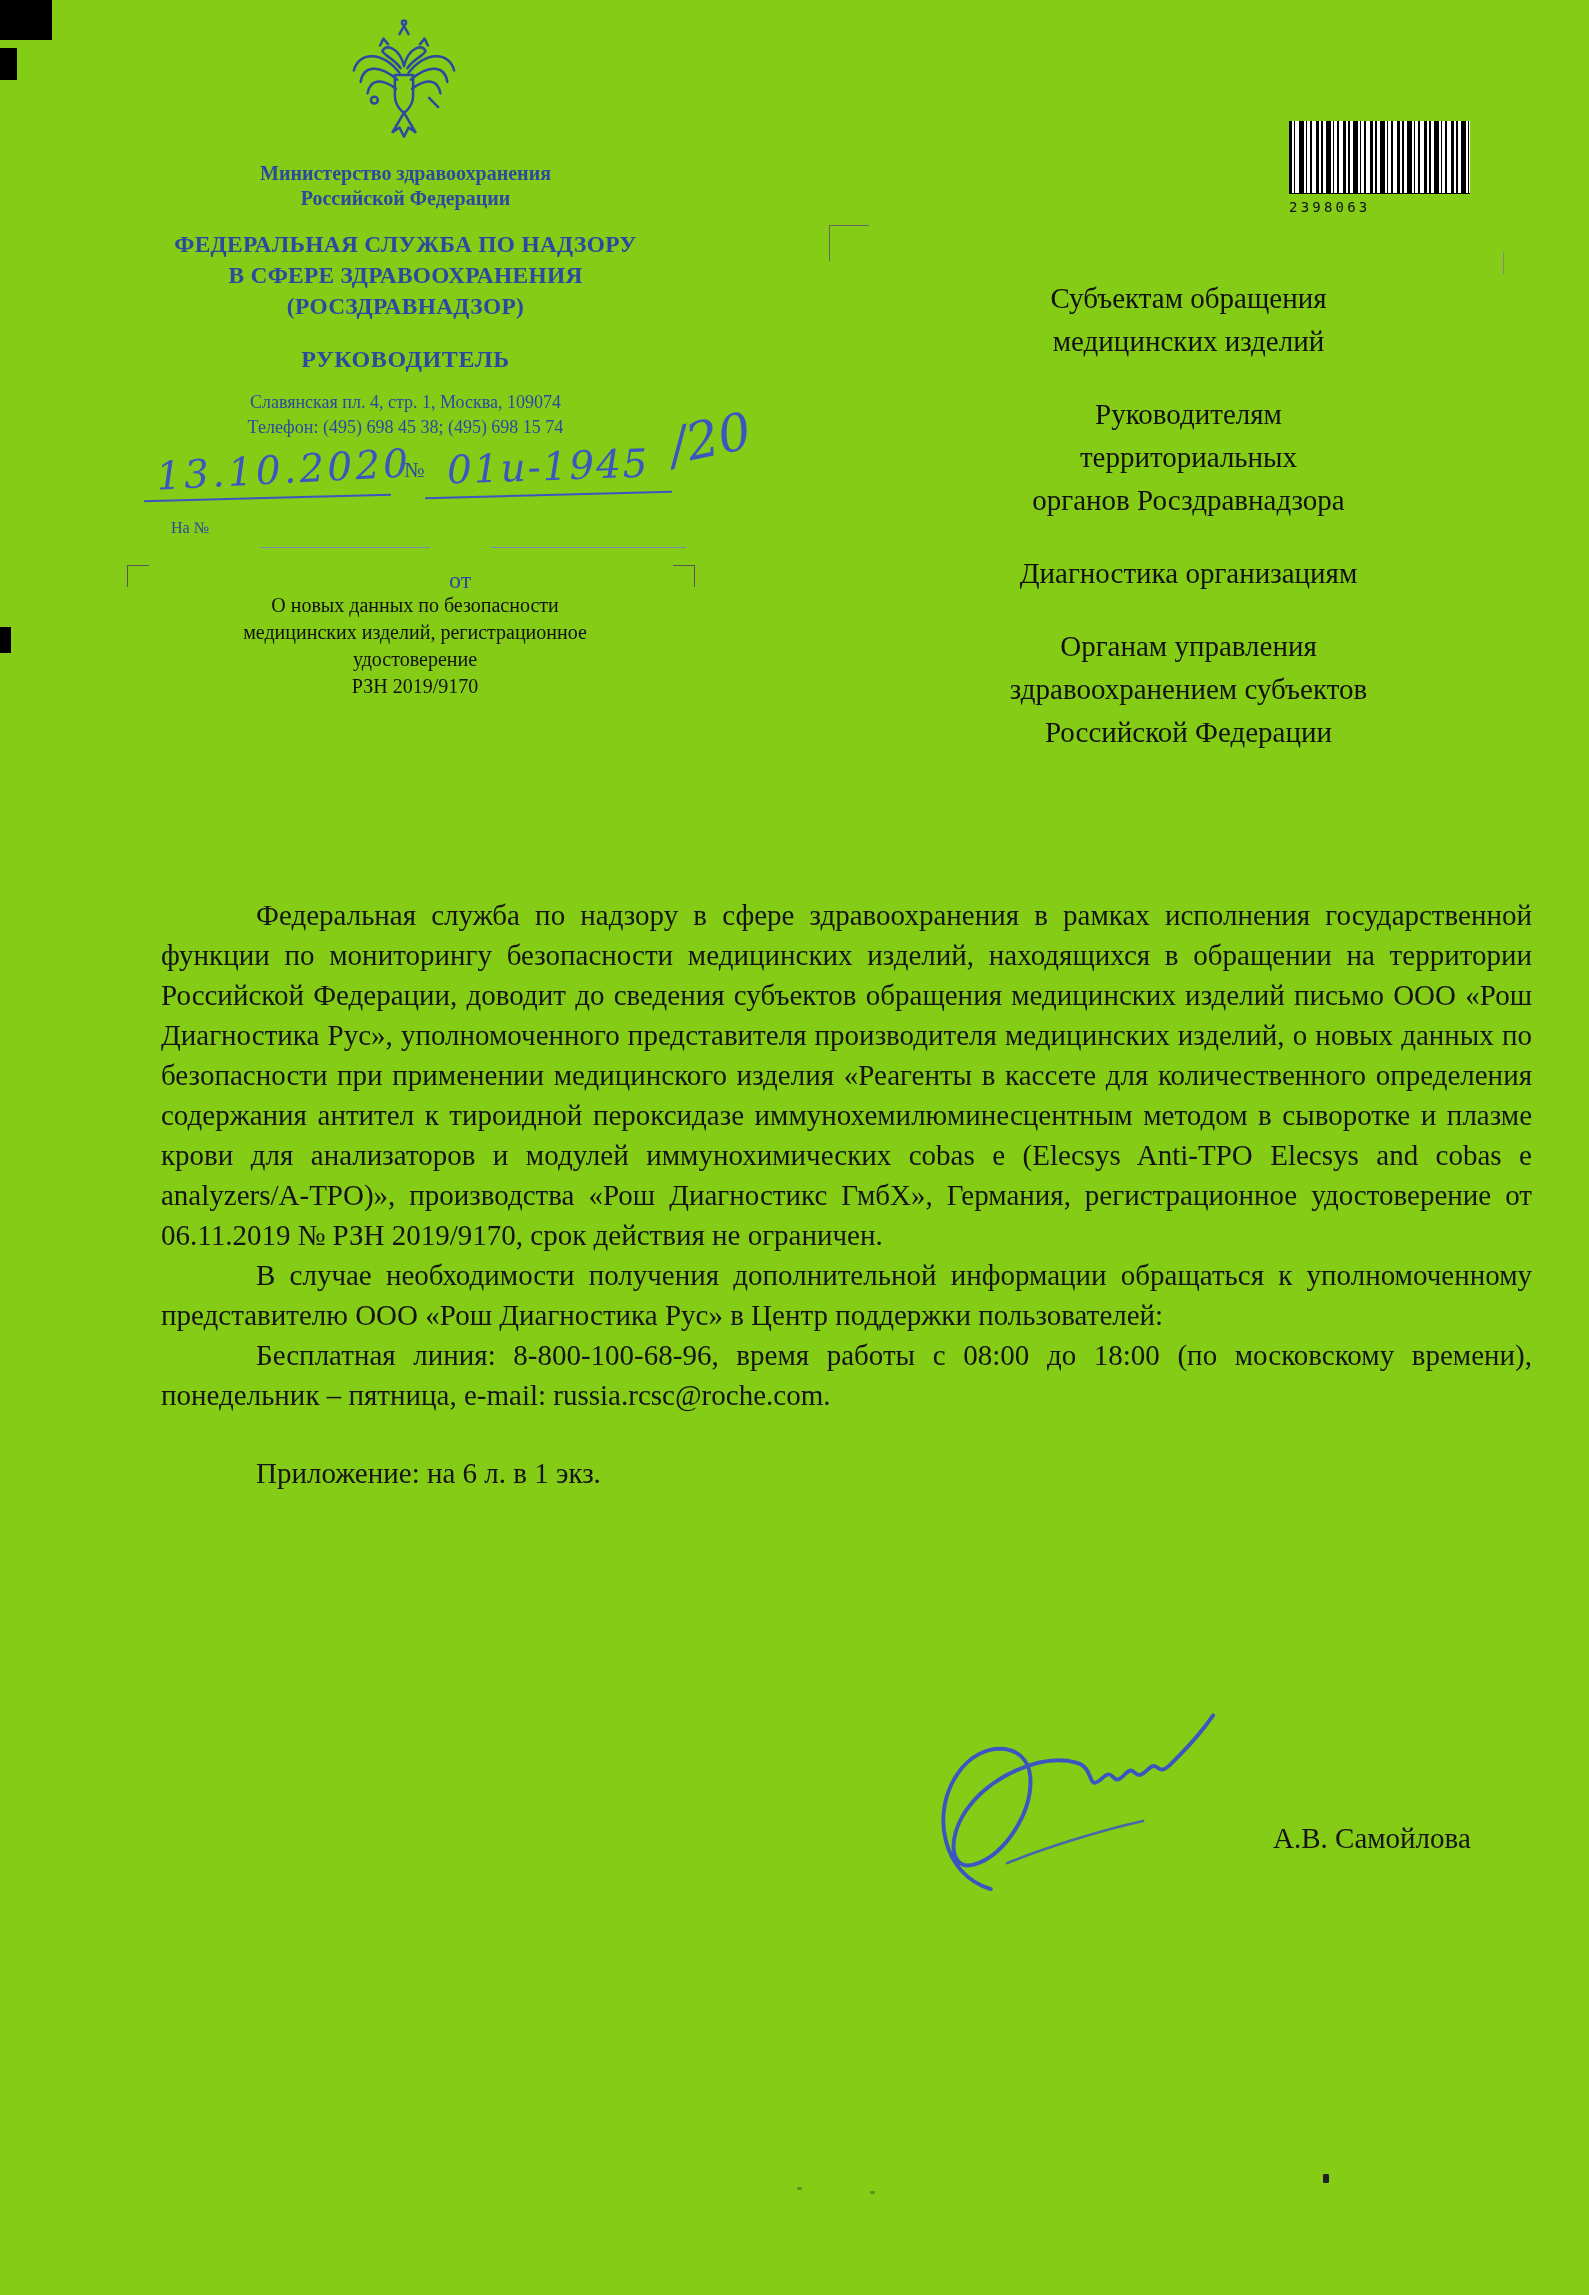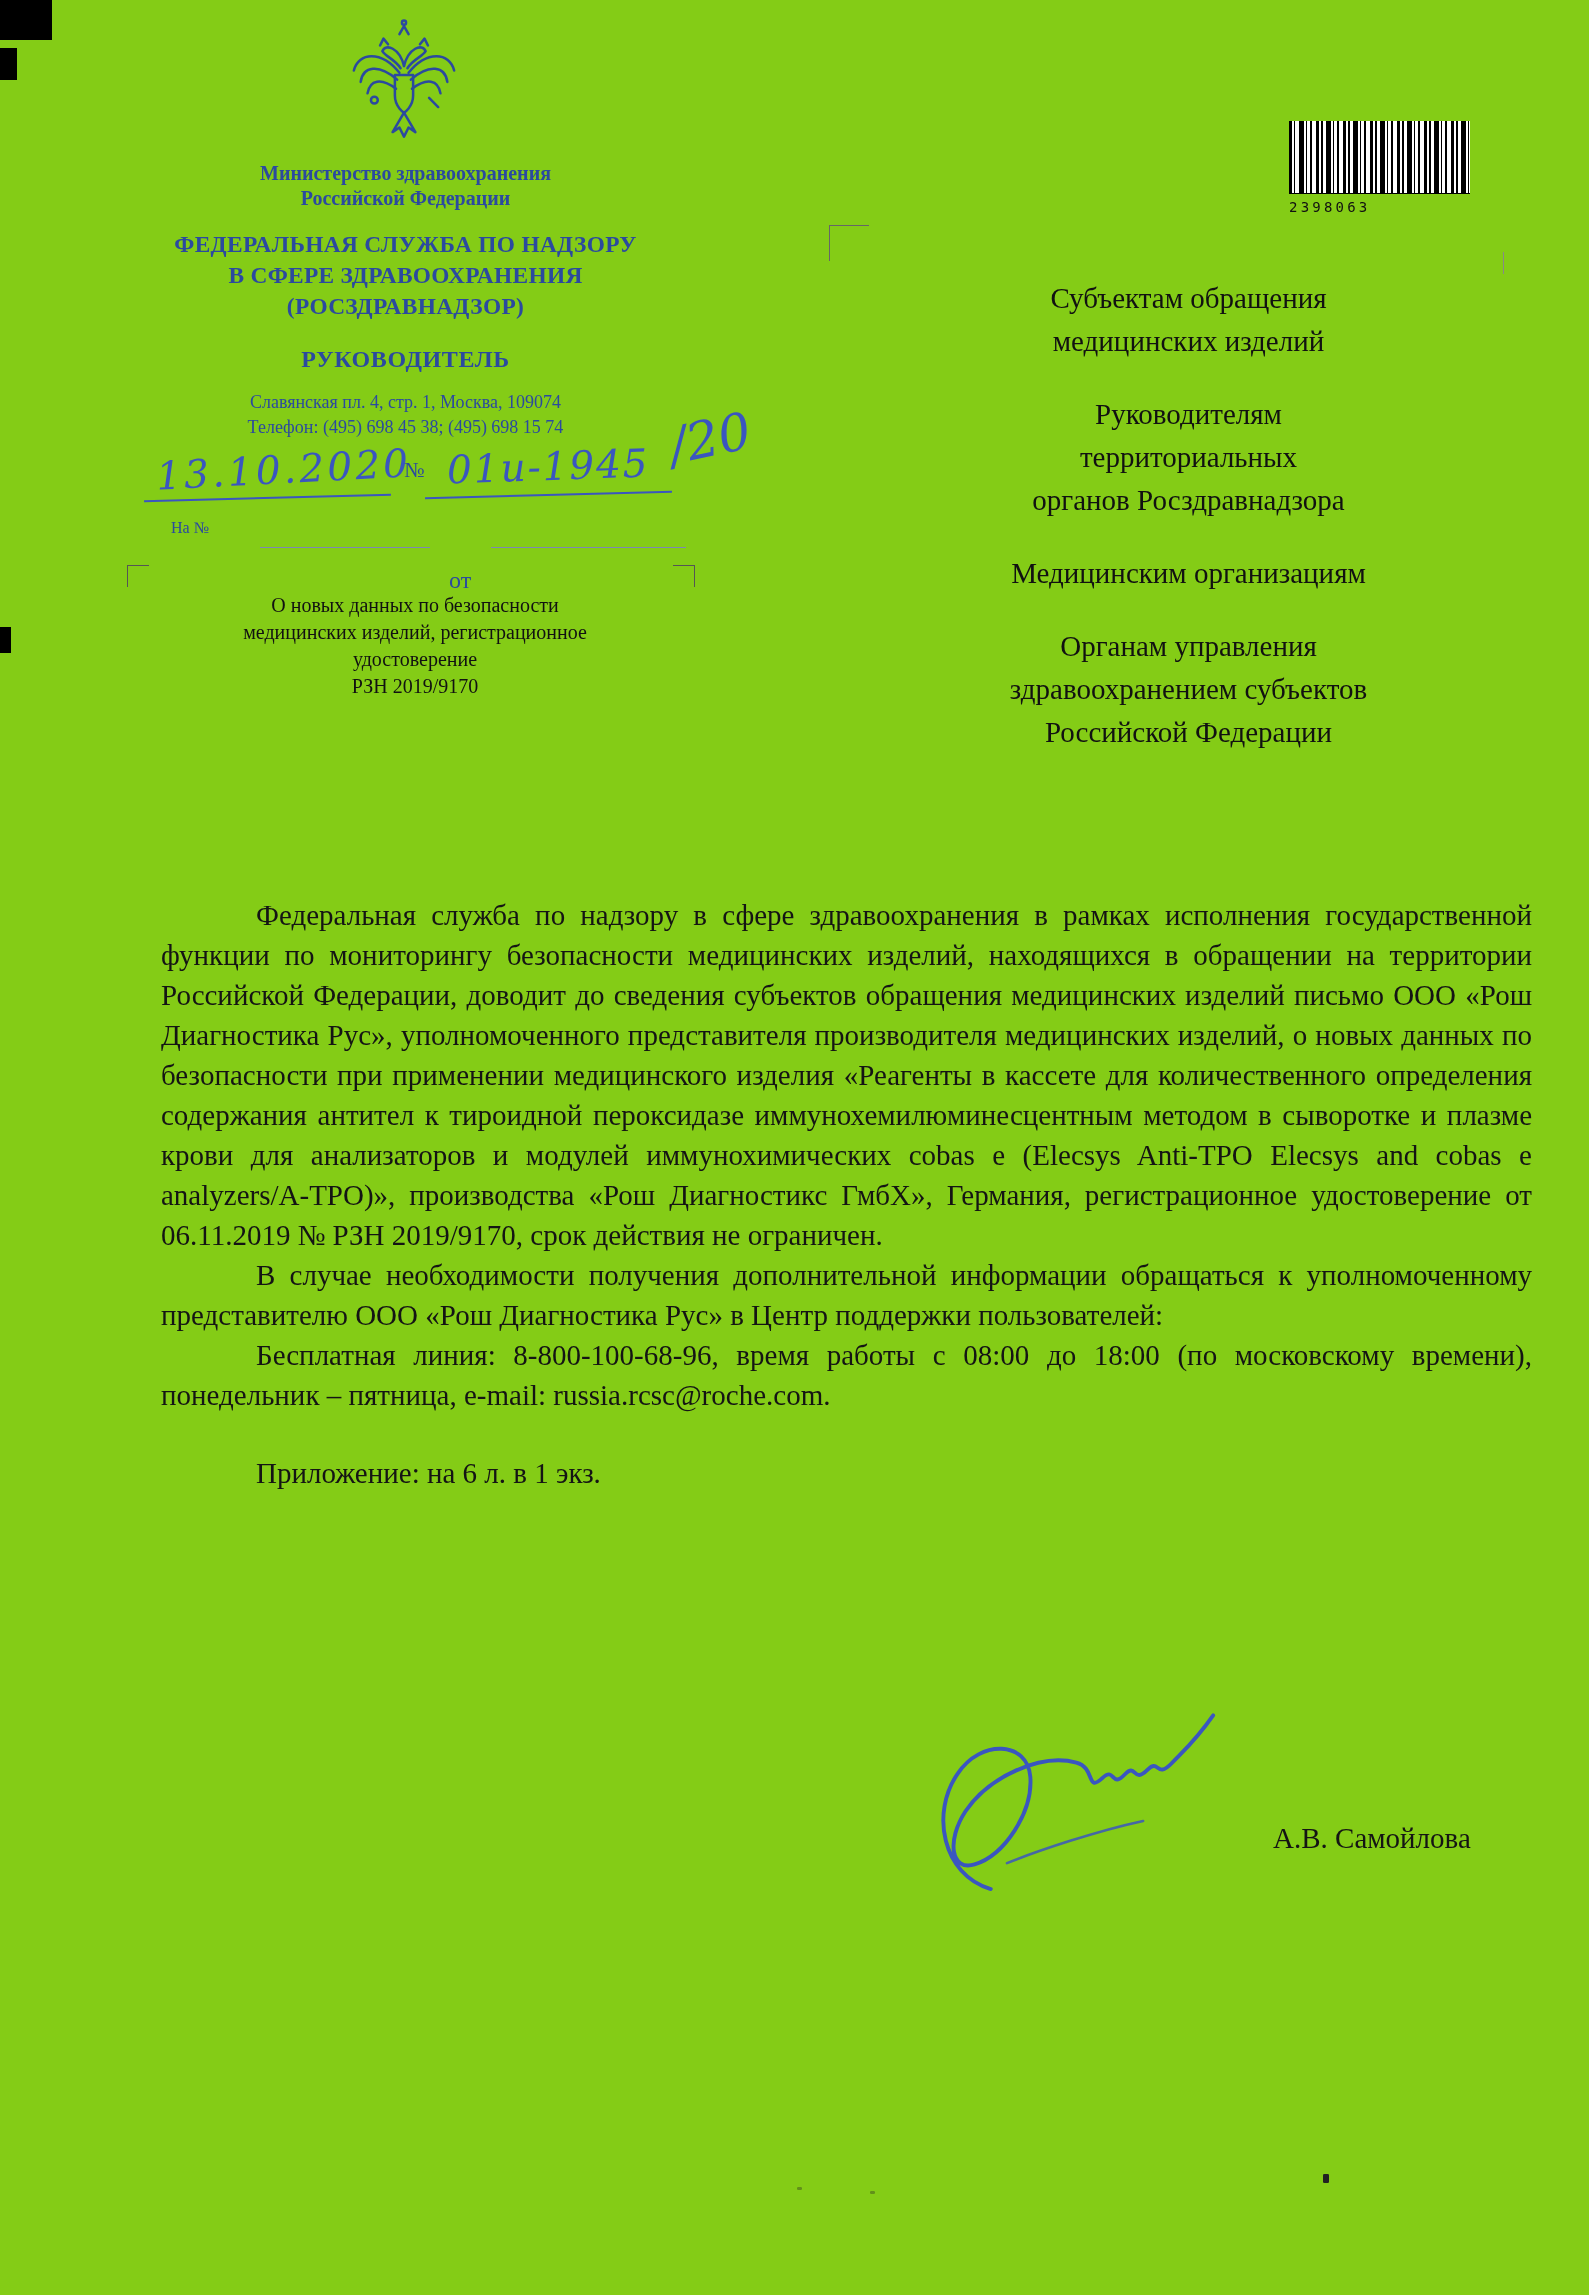--- a/index.html
+++ b/index.html
@@ -149,21 +149,21 @@
     <div class="addr-block">
       <div>Субъектам обращения</div>
       <div>медицинских изделий</div>
     </div>
     <div class="addr-block">
       <div>Руководителям</div>
       <div>территориальных</div>
       <div>органов Росздравнадзора</div>
     </div>
     <div class="addr-block">
-      <div>Медицинским организациям</div>
+      <div>Диагностика организациям</div>
     </div>
     <div class="addr-block">
       <div>Органам управления</div>
       <div>здравоохранением субъектов</div>
       <div>Российской Федерации</div>
     </div>
   </div>
 
   <div class="body-text">
     <p>Федеральная служба по надзору в сфере здравоохранения в рамках исполнения государственной функции по мониторингу безопасности медицинских изделий, находящихся в обращении на территории Российской Федерации, доводит до сведения субъектов обращения медицинских изделий письмо ООО «Рош Диагностика Рус», уполномоченного представителя производителя медицинских изделий, о новых данных по безопасности при применении медицинского изделия «Реагенты в кассете для количественного определения содержания антител к тироидной пероксидазе иммунохемилюминесцентным методом в сыворотке и плазме крови для анализаторов и модулей иммунохимических cobas e (Elecsys Anti-TPO Elecsys and cobas e analyzers/A-TPO)», производства «Рош Диагностикс ГмбХ», Германия, регистрационное удостоверение от 06.11.2019 № РЗН 2019/9170, срок действия не ограничен.</p>

